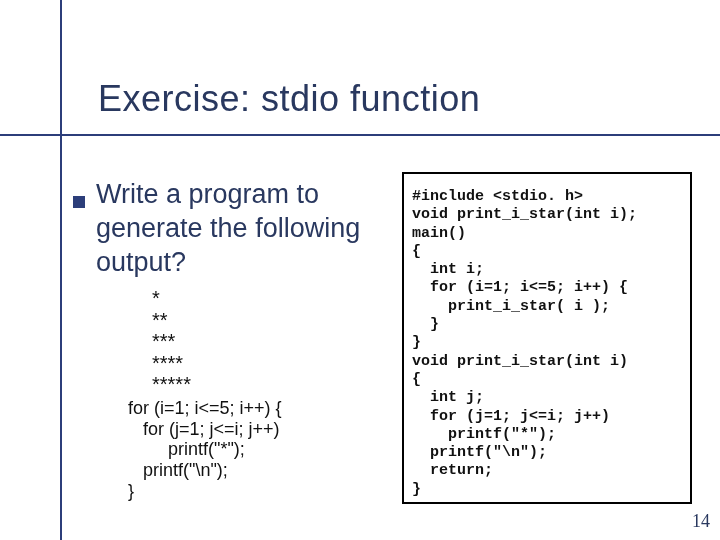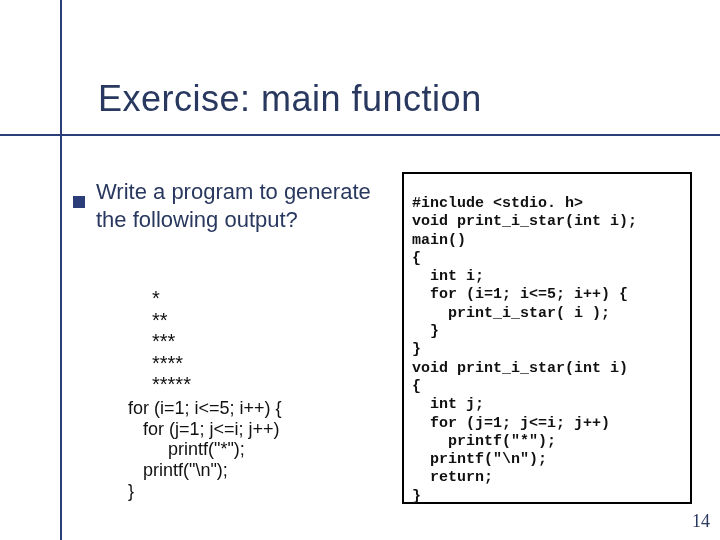--- a/index.html
+++ b/index.html
@@ -41,21 +41,21 @@
       left: 73px;
       top: 196px;
       width: 12px;
       height: 12px;
       background: #2c3e7a;
     }
     .problem {
       position: absolute;
       left: 96px;
       top: 178px;
-      font-size: 22px;
+      font-size: 27px;
       color: #29385f;
       line-height: 1.25;
       width: 300px;
     }
     .stars {
       position: absolute;
       left: 152px;
       top: 288px;
       font-size: 20px;
       line-height: 1.08;
@@ -76,21 +76,21 @@
     .codebox {
       position: absolute;
       left: 402px;
       top: 172px;
       width: 290px;
       height: 332px;
       border: 2px solid #000;
       background: #fff;
     }
     .codebox-content {
-      padding: 21px 6px 4px 8px;
+      padding: 14px 6px 4px 8px;
       font-family: "Courier New", monospace;
       font-weight: bold;
       font-size: 15px;
       line-height: 1.22;
       color: #111;
       white-space: pre;
     }
     .pagenum {
       position: absolute;
       right: 10px;
@@ -99,21 +99,21 @@
       color: #29385f;
       font-family: Liberation Serif, serif;
     }
   </style>
 </head>
 <body>
 
 <div class="vline"></div>
 <div class="htop"></div>
 
-<div class="title">Exercise: main function</div>
+<div class="title">Exercise: stdio function</div>
 
 <div class="bullet"></div>
 <div class="problem">Write a program to generate the following output?</div>
 
 <div class="stars">*
 **
 ***
 ****
 *****</div>
 

